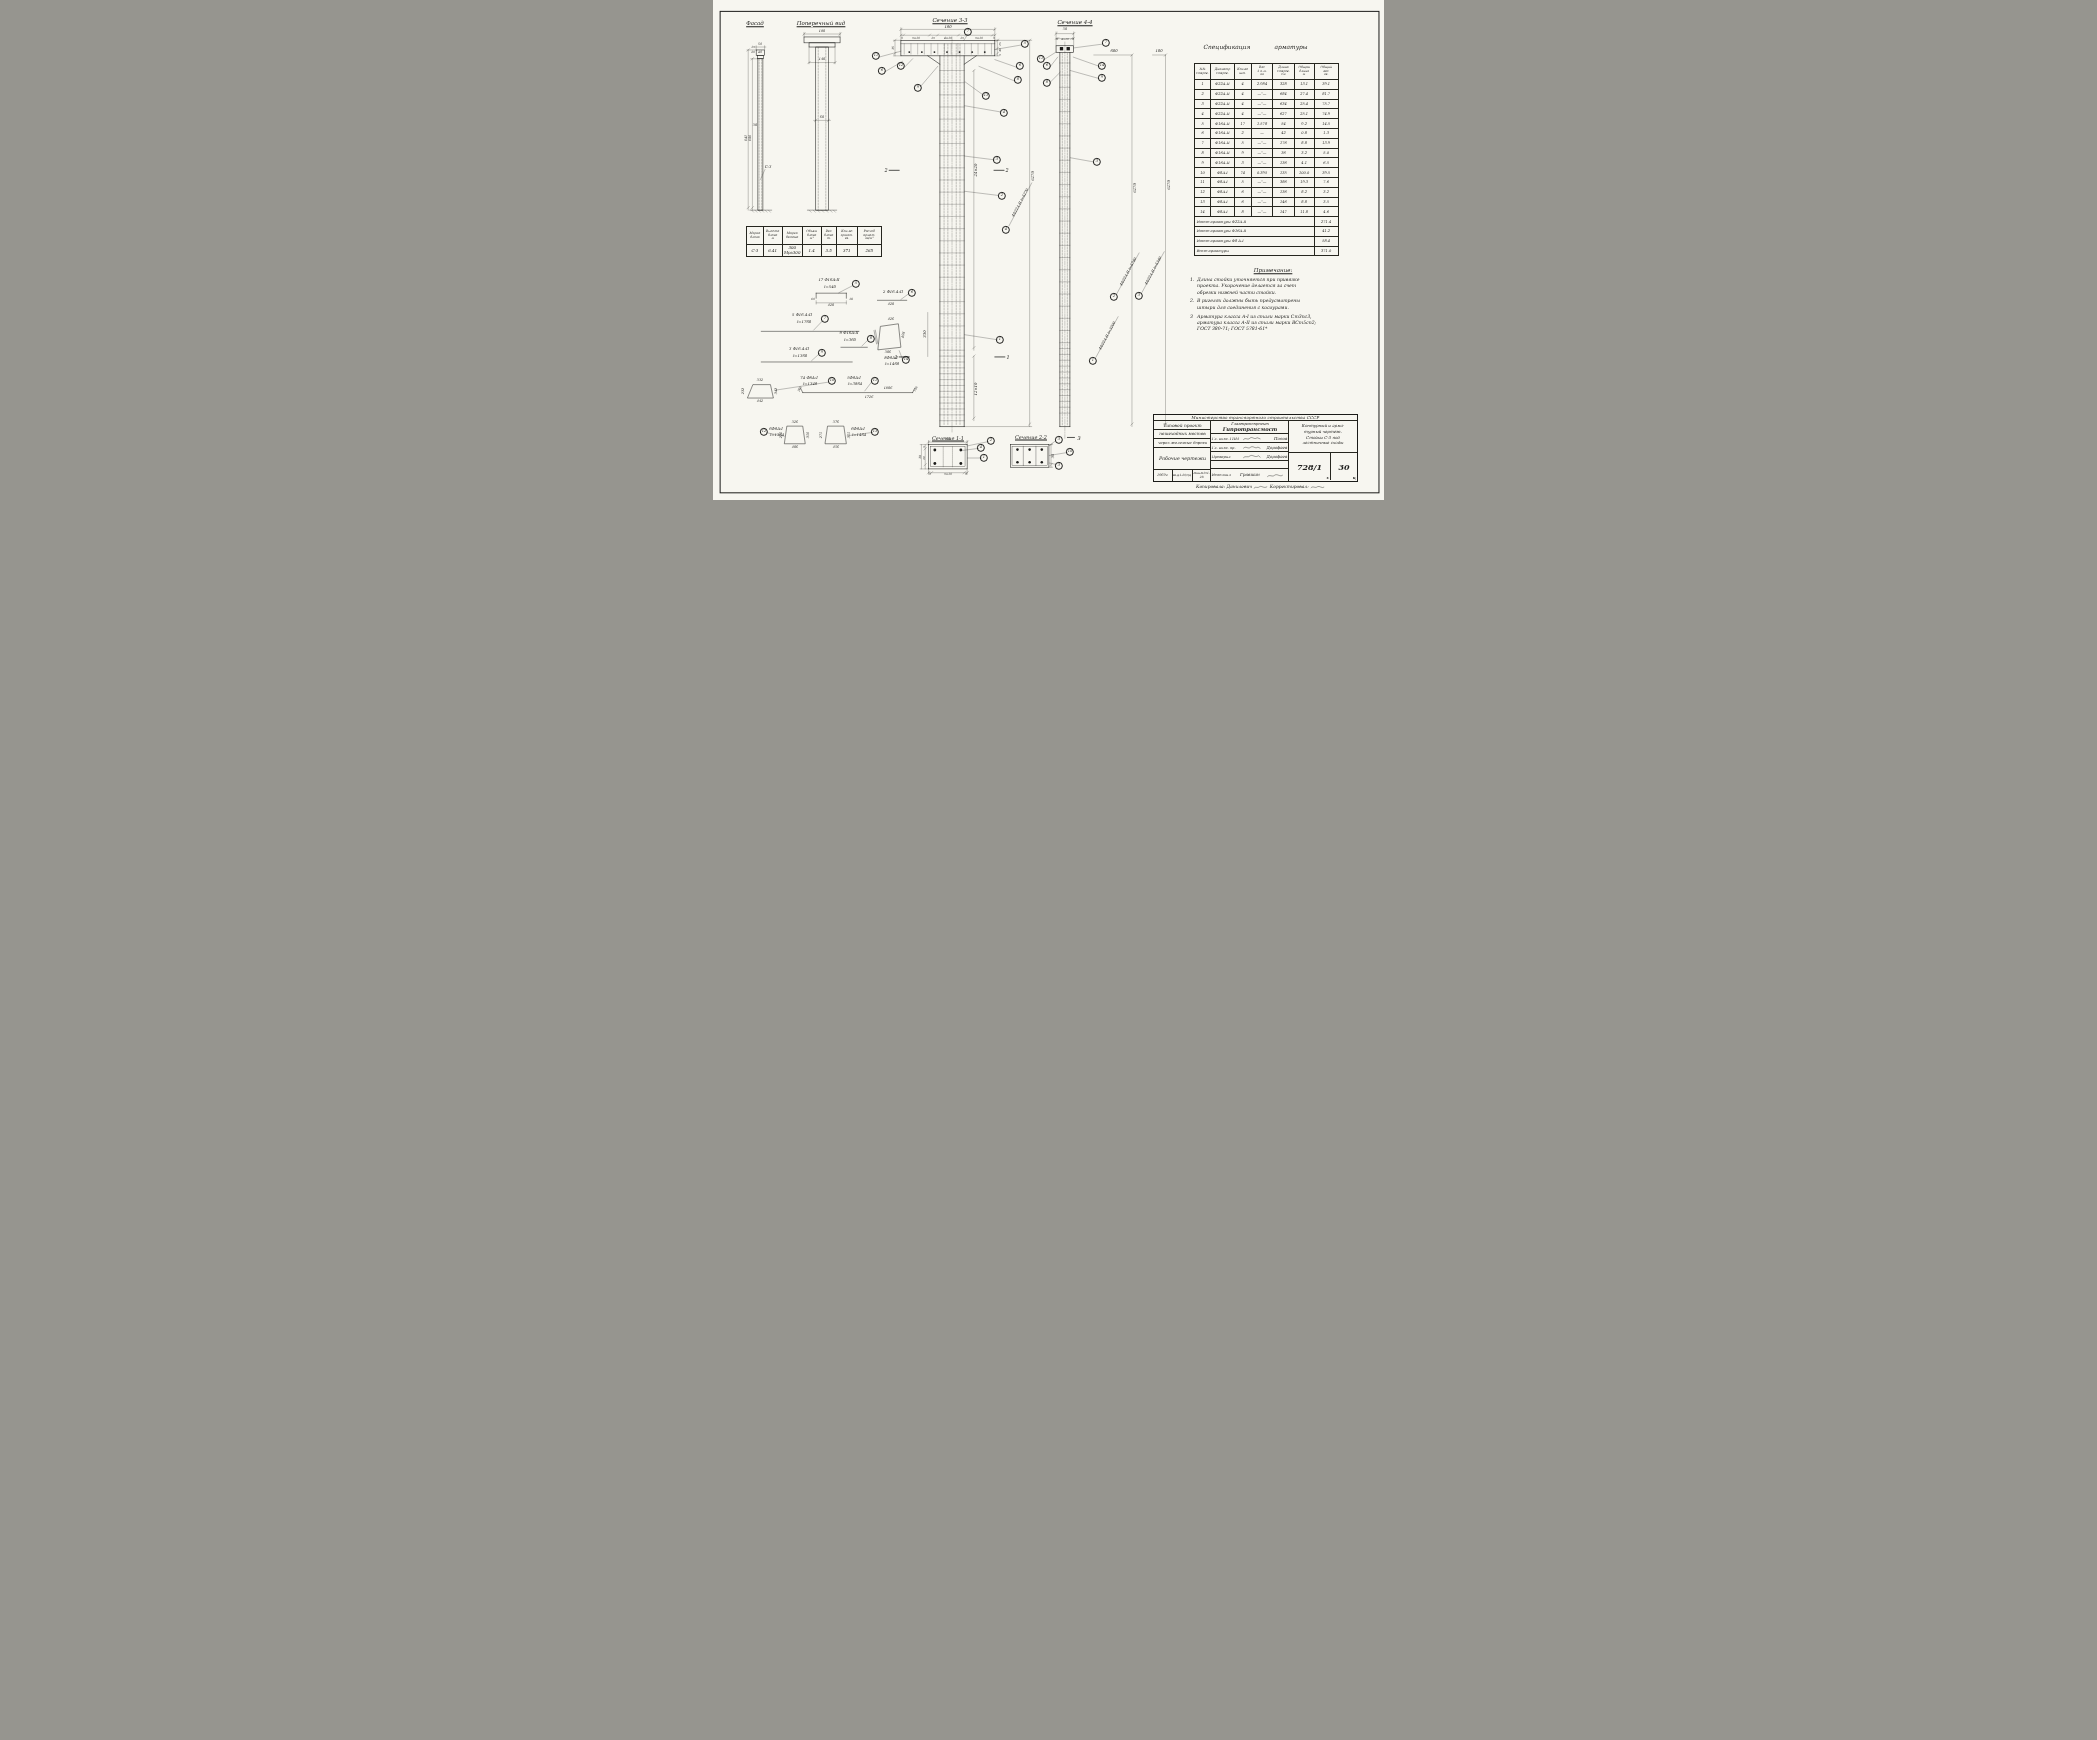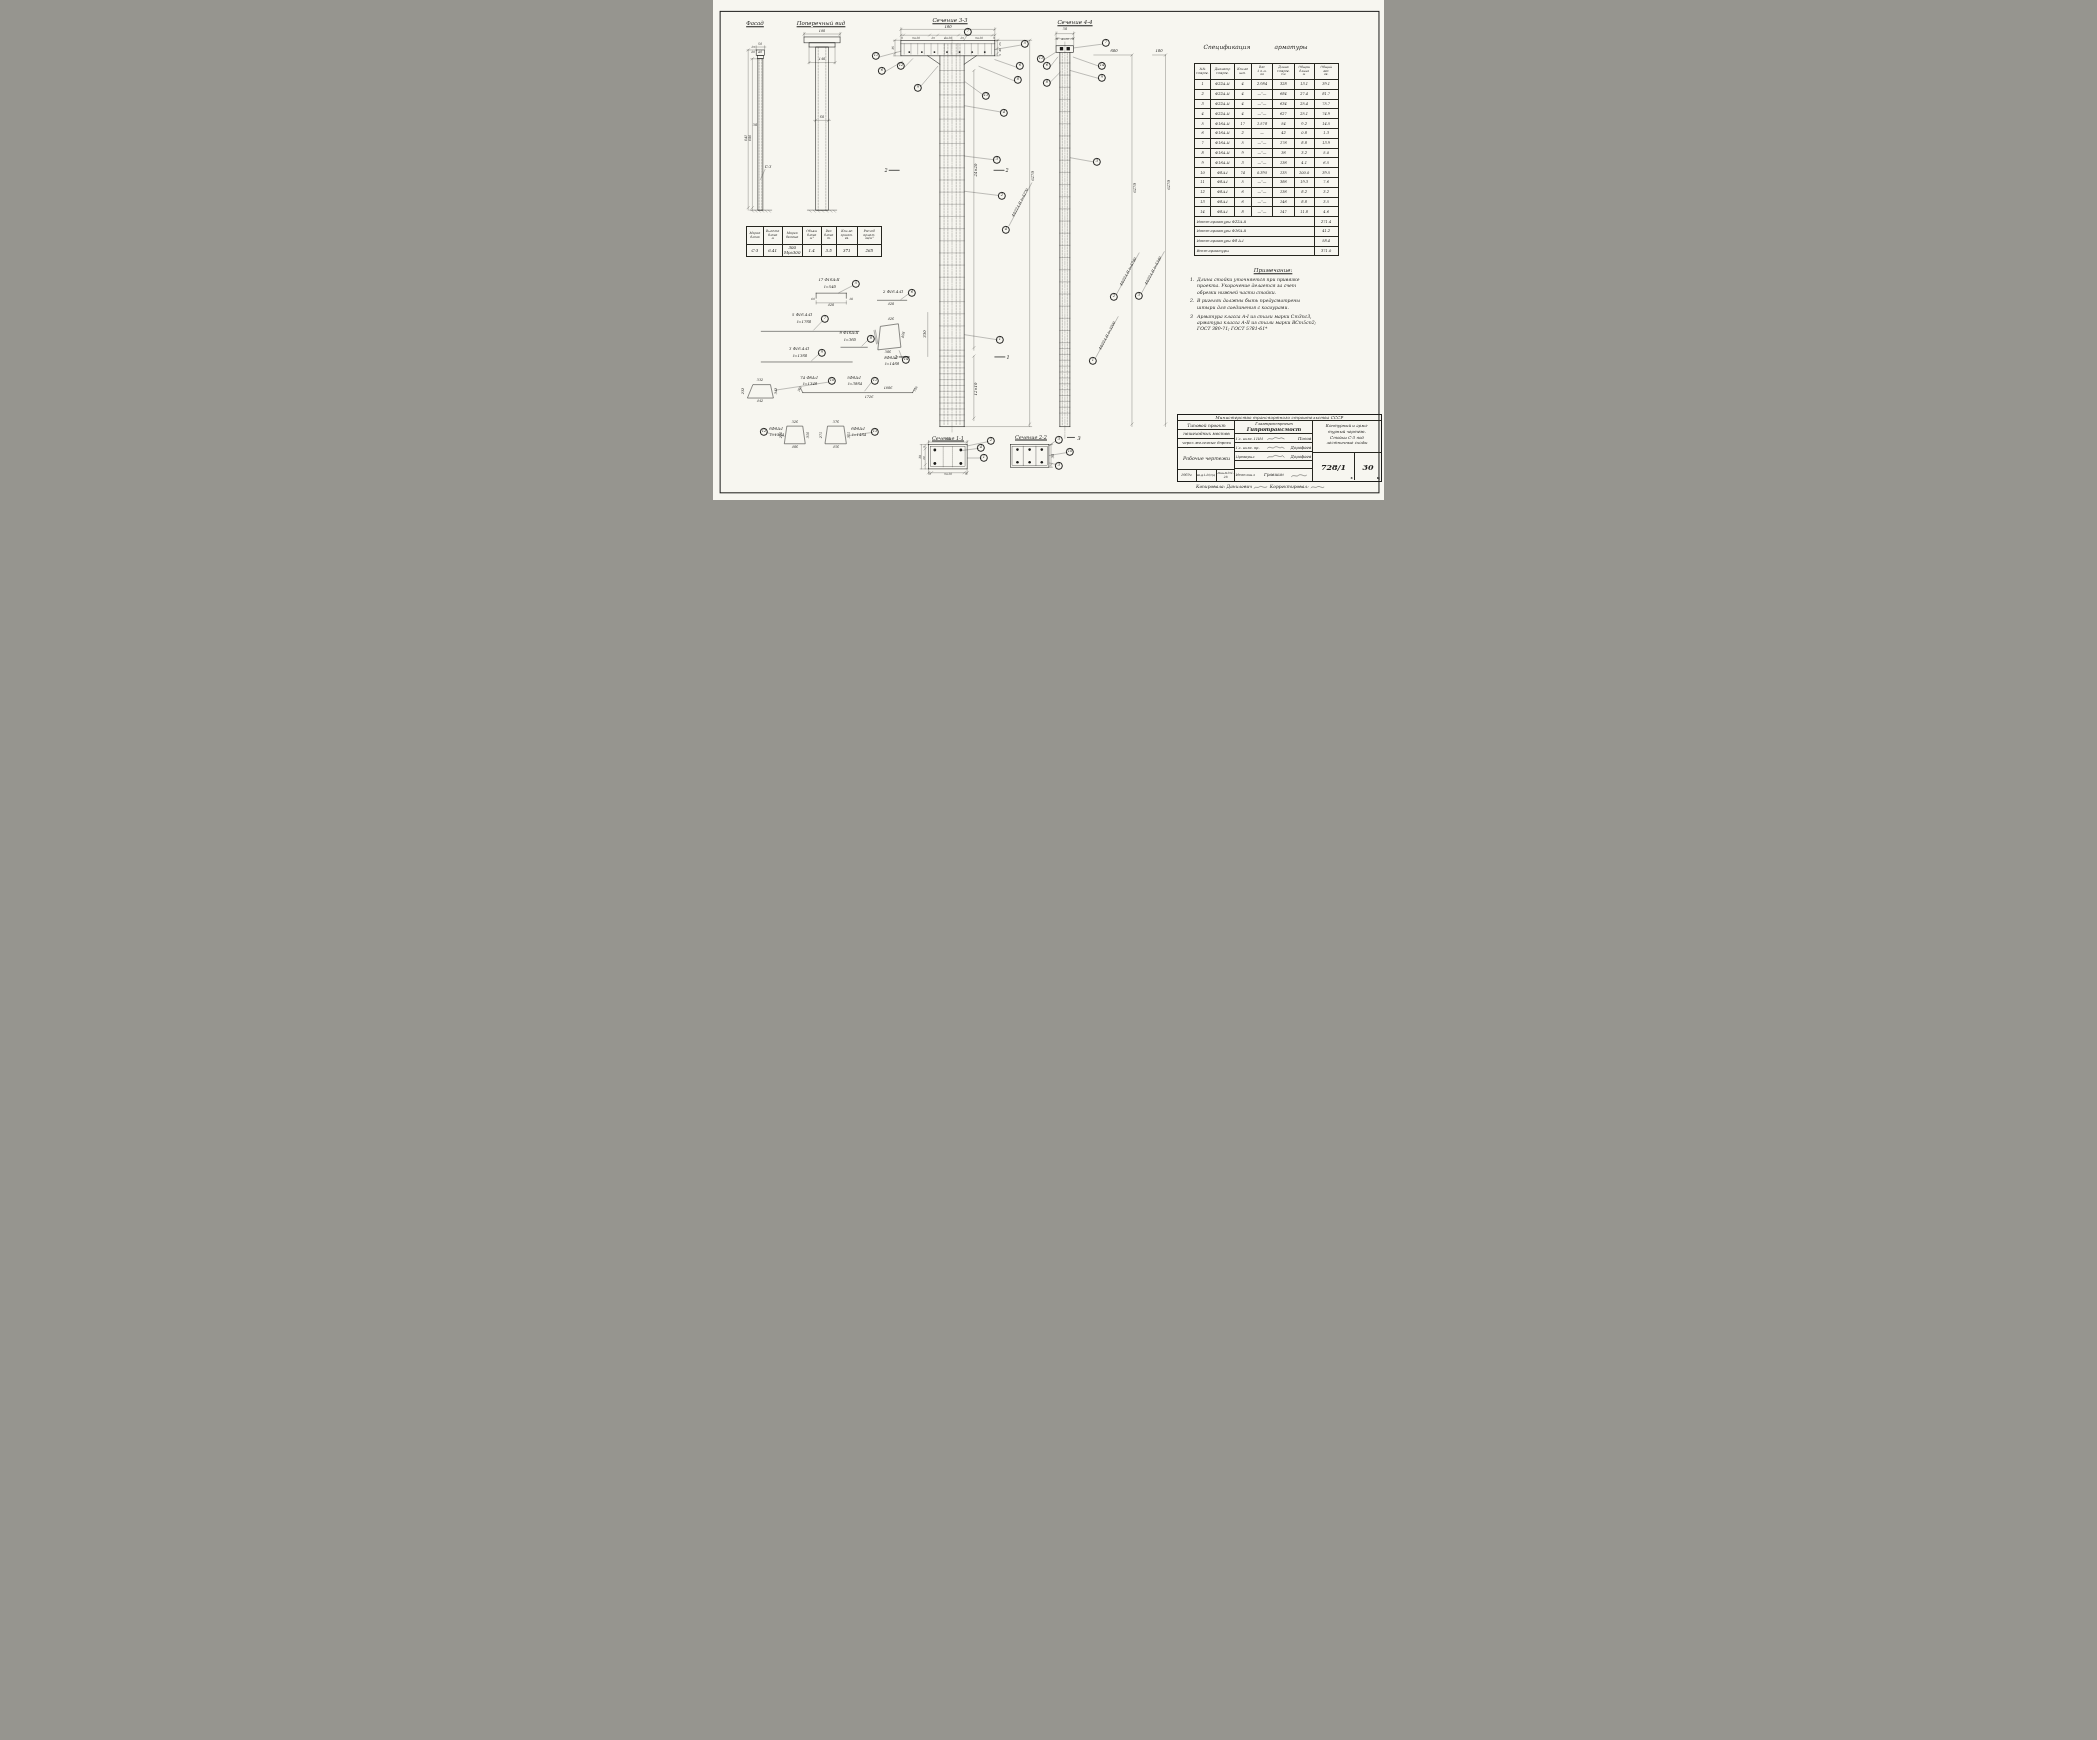--- a/index.html
+++ b/index.html
@@ -19,21 +19,21 @@
   #spec-table td{height:8.8px;}
   #spec-table td.tot-label{text-align:left;padding-left:1.7px;}
   #block-table{left:33px;top:226px;width:122px;font-size:3.8px;}
   #block-table th{height:17px;font-size:3.1px;line-height:1.2;}
   #block-table td{height:10.5px;font-size:4px;}
   .notes{position:absolute;left:477px;top:277px;width:185px;font-style:italic;font-size:4.6px;line-height:1.38;}
   .note-item{display:flex;margin-bottom:2.5px;}
   .note-num{width:7.1px;flex:0 0 7.1px;}
   .note-lines{white-space:pre-line;}
   .tblock{position:absolute;left:440px;top:414px;width:205px;height:68px;border:0.8px solid #1c1c1a;
-          font-style:italic;box-sizing:border-box;margin-left:24px;}
+          font-style:italic;box-sizing:border-box;}
   .tb{position:absolute;box-sizing:border-box;overflow:hidden;}
   .bb{border-bottom:0.4px solid #26261f;}
   .rb{border-right:0.4px solid #26261f;}
   .cc{display:flex;align-items:center;justify-content:center;text-align:center;}
   .bigno{font-size:8px;font-weight:bold;}
   .mark-sm{font-size:3.8px;position:absolute;right:1.3px;bottom:0.8px;}
   .footer-note{position:absolute;left:483px;top:484px;font-style:italic;font-size:4.4px;white-space:nowrap;}
   .sig{vertical-align:middle;}
 </style>
 </head>

